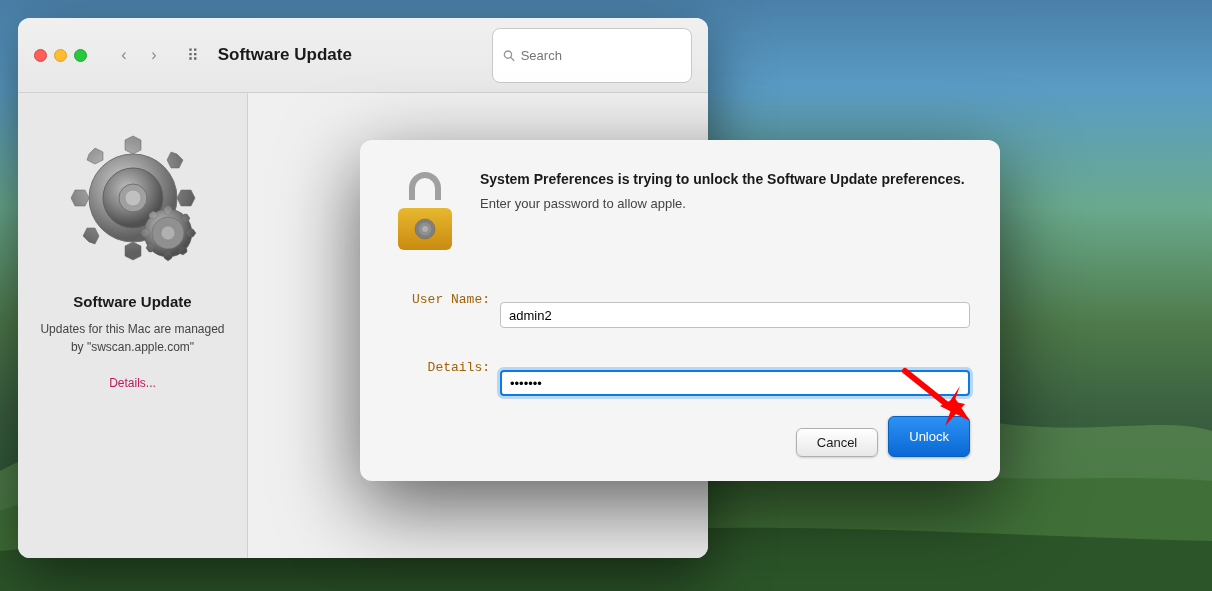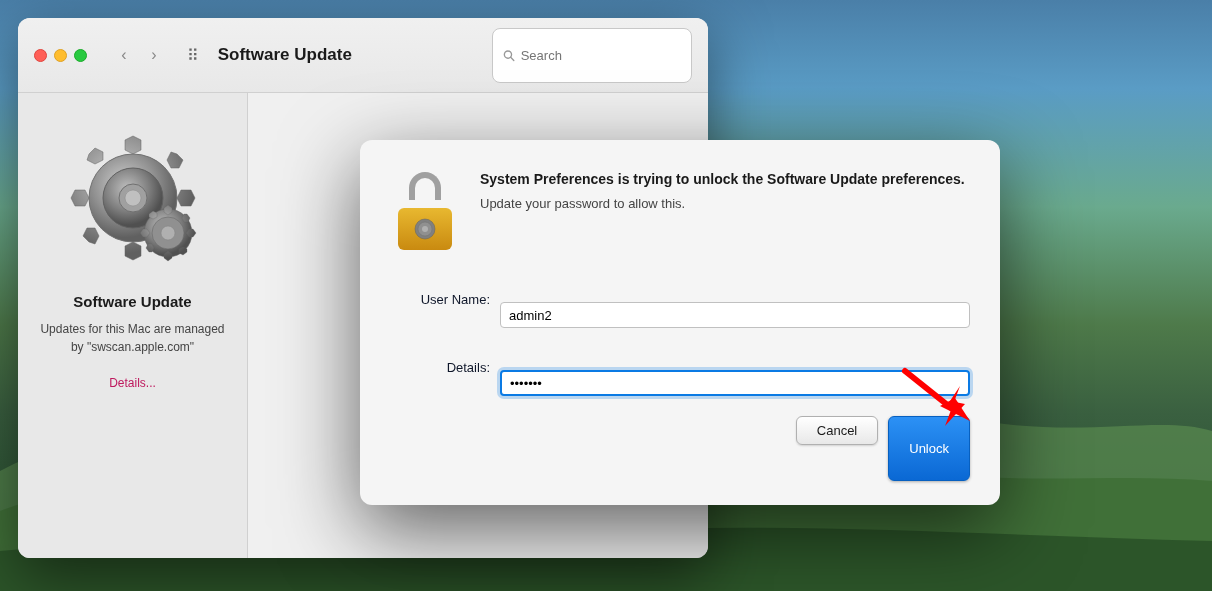--- a/index.html
+++ b/index.html
@@ -259,25 +259,26 @@
 
     
     .form-row {
       display: flex;
       align-items: center;
       margin-bottom: 10px;
     }
 
     .form-label {
       font-size: 13px;
-      color: #0f172a;
+      color: #a16207;
       text-align: right;
       width: 100px;
       margin-right: 10px;
       flex-shrink: 0;
+      font-family: Liberation Mono, monospace;
     }
 
     .form-input {
       flex: 1;
       height: 26px;
       border: 1px solid #c0c0c0;
       border-radius: 4px;
       padding: 0 8px;
       font-size: 13px;
       background: #fff;
@@ -287,42 +288,42 @@
 
     .form-input.focused {
       border: 2px solid #0a7ae4;
       box-shadow: 0 0 0 3px rgba(10,122,228,0.25);
     }
 
     
     .dialog-buttons {
       display: flex;
       justify-content: flex-end;
-      align-items: flex-start;
+      align-items: flex-end;
       gap: 10px;
       margin-top: 20px;
       position: relative;
     }
 
     .btn-cancel {
       background: linear-gradient(180deg, #ffffff 0%, #e8e8e8 100%);
       border: 1px solid #b0b0b0;
       border-radius: 6px;
       padding: 6px 20px;
       font-size: 13px;
       color: #1a1a1a;
       cursor: pointer;
       box-shadow: 0 1px 2px rgba(0,0,0,0.15);
     }
 
     .btn-unlock {
       background: linear-gradient(180deg, #2c91f5 0%, #0a68d4 100%);
       border: 1px solid #0760c0;
       border-radius: 6px;
-      padding: 24px 20px;
+      padding: 12px 20px;
       font-size: 13px;
       color: #fff;
       cursor: pointer;
       font-weight: 500;
       box-shadow: 0 1px 3px rgba(0,0,0,0.3);
     }
 
     
     .red-arrow {
       position: absolute;
@@ -447,21 +448,21 @@
         <svg width="28" height="28" viewBox="0 0 28 28">
           <circle cx="14" cy="14" r="10" fill="#808080" stroke="#606060" stroke-width="0.5"></circle>
           <circle cx="14" cy="14" r="7" fill="#909090" stroke="#707070" stroke-width="0.5"></circle>
           <circle cx="14" cy="14" r="3" fill="#b0b0b0"></circle>
         </svg>
       </div>
     </div>
 
     <div class="dialog-text">
       <div class="dialog-heading">System Preferences is trying to unlock the Software Update preferences.</div>
-      <div class="dialog-subtext">Update your password to allow this.</div>
+      <div class="dialog-subtext">Enter your password to allow apple.</div>
     </div>
   </div>
 
   <div class="form-row">
     <div class="form-label">User Name:</div>
     <input type="text" class="form-input" value="admin2" style="">
   </div>
 
   <div class="form-row">
     <div class="form-label">Details:</div>

